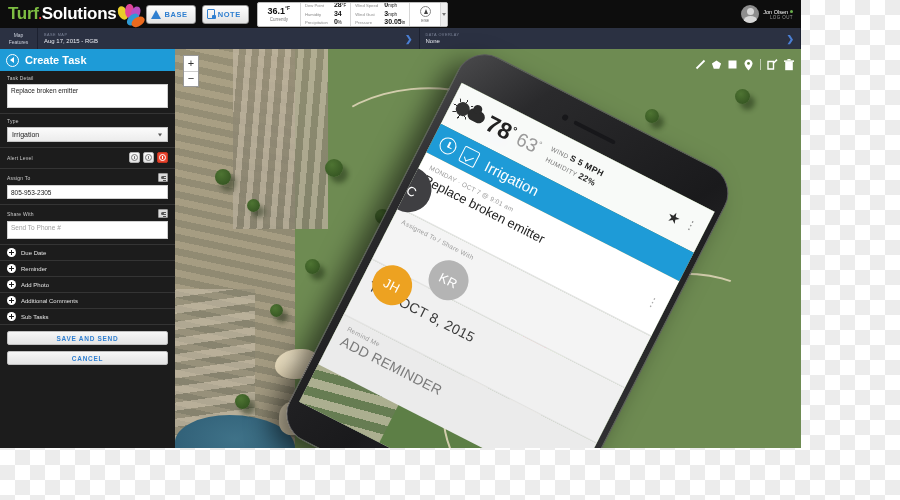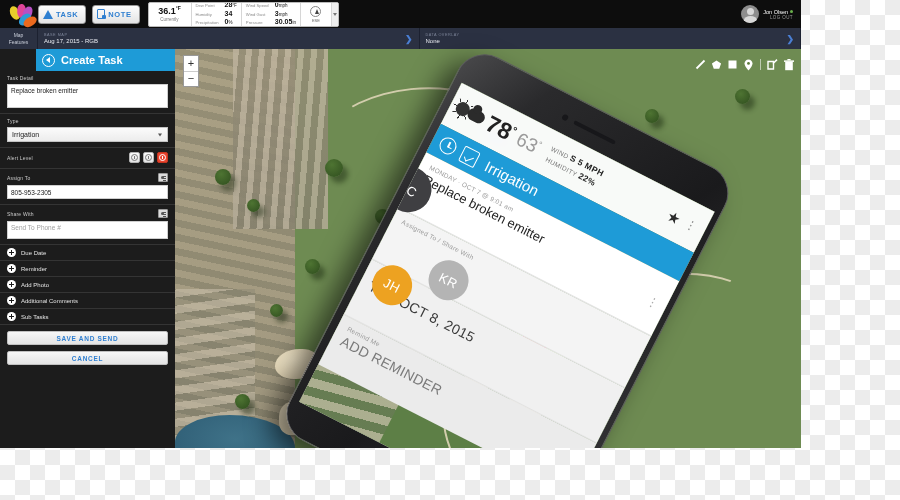--- a/index.html
+++ b/index.html
@@ -111,21 +111,21 @@
     display:flex;flex-direction:column;align-items:center;justify-content:center;
   }
   .mapfeat span { font-size:5px;color:#c8cdd8;line-height:1.35; }
   .selbox { flex:1; background:#2b3142; border-right:1px solid #1c2130; padding:2px 6px; position:relative; display:flex;flex-direction:column;justify-content:center; }
   .selbox .cap { font-size:3.8px;color:#7c8498;letter-spacing:.5px; }
   .selbox .val { font-size:6px;color:#e8eaf0;margin-top:1px; }
   .selbox .arr { position:absolute;right:6px;top:50%;transform:translateY(-50%);font-size:9px;color:#4a7fd4;font-weight:bold; }
 
   
   .sidebar { position:absolute; left:0; top:49px; width:175px; height:399px; background:#1c1c1c; }
-  .sb-head { height:22px; background:#1e9bd7; display:flex;align-items:center;gap:6px;padding-left:6px;margin-left:36px; }
+  .sb-head { height:22px; background:#1e9bd7; display:flex;align-items:center;gap:6px;padding-left:6px; }
   .sb-back { width:13px;height:13px;border:1.3px solid #fff;border-radius:50%;display:flex;align-items:center;justify-content:center; }
   .sb-back i { width:0;height:0;border-top:3px solid transparent;border-bottom:3px solid transparent;border-right:4px solid #fff;display:block;margin-right:1px; }
   .sb-title { font-size:11px;color:#fff;font-weight:bold; }
 
   .fld { padding: 4px 7px 5px 7px; border-bottom:1px solid #343434; }
   .fld-lbl { font-size:5px;color:#c9c9c9;letter-spacing:.2px;margin-bottom:3px; }
   .fld-row { display:flex;align-items:center;justify-content:space-between; }
   .ta { width:100%;height:24px;background:#fff;border:1px solid #cfcfcf;font-size:6.5px;color:#222;padding:2px 3px; line-height:1.3; }
   .ta.ph { color:#9f9f9f; }
   .inp { width:100%;height:14px;background:#fff;border:1px solid #cfcfcf;font-size:6.5px;color:#222;padding:0 3px;display:flex;align-items:center; }
@@ -347,32 +347,35 @@
   .phone-cam { position:absolute; left:calc(50% - 36px); top:19px; width:6px;height:6px;border-radius:50%;background:#17171a; }
 </style>
 </head>
 <body>
 
 <div id="app">
 
   <div class="topbar">
 
     <div class="logo">
+      <div class="logo-text">
+        <span class="logo-turf">Turf</span><span class="logo-dot">.</span><span class="logo-sol">Solutions</span>
+      </div>
       <div class="logo-mark">
         <span class="lm1"></span>
           <span class="lm2"></span>
           <span class="lm3"></span>
           <span class="lm4"></span>
           <span class="lm5"></span>
       </div>
     </div>
 
     <div class="tbtn">
       <span class="tri-ico"></span>
-      <span class="lbl">TASK</span>
+      <span class="lbl">BASE</span>
     </div>
 
     <div class="tbtn">
       <span class="doc-ico"></span>
       <span class="lbl">NOTE</span>
     </div>
 
     <div class="weather">
       <div class="w-now">
         <div class="w-temp"><span>36.1</span><sup>°F</sup></div>

